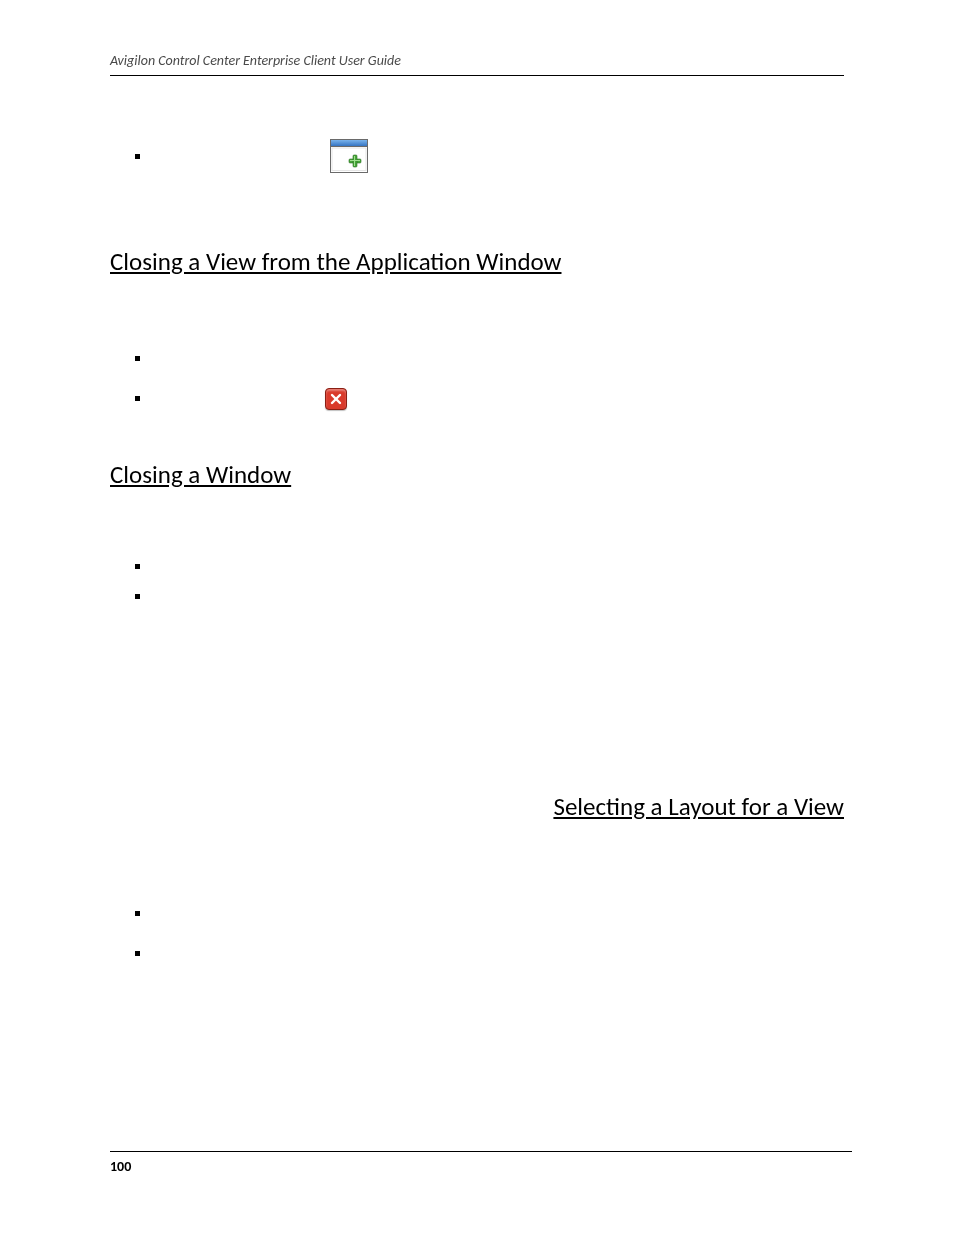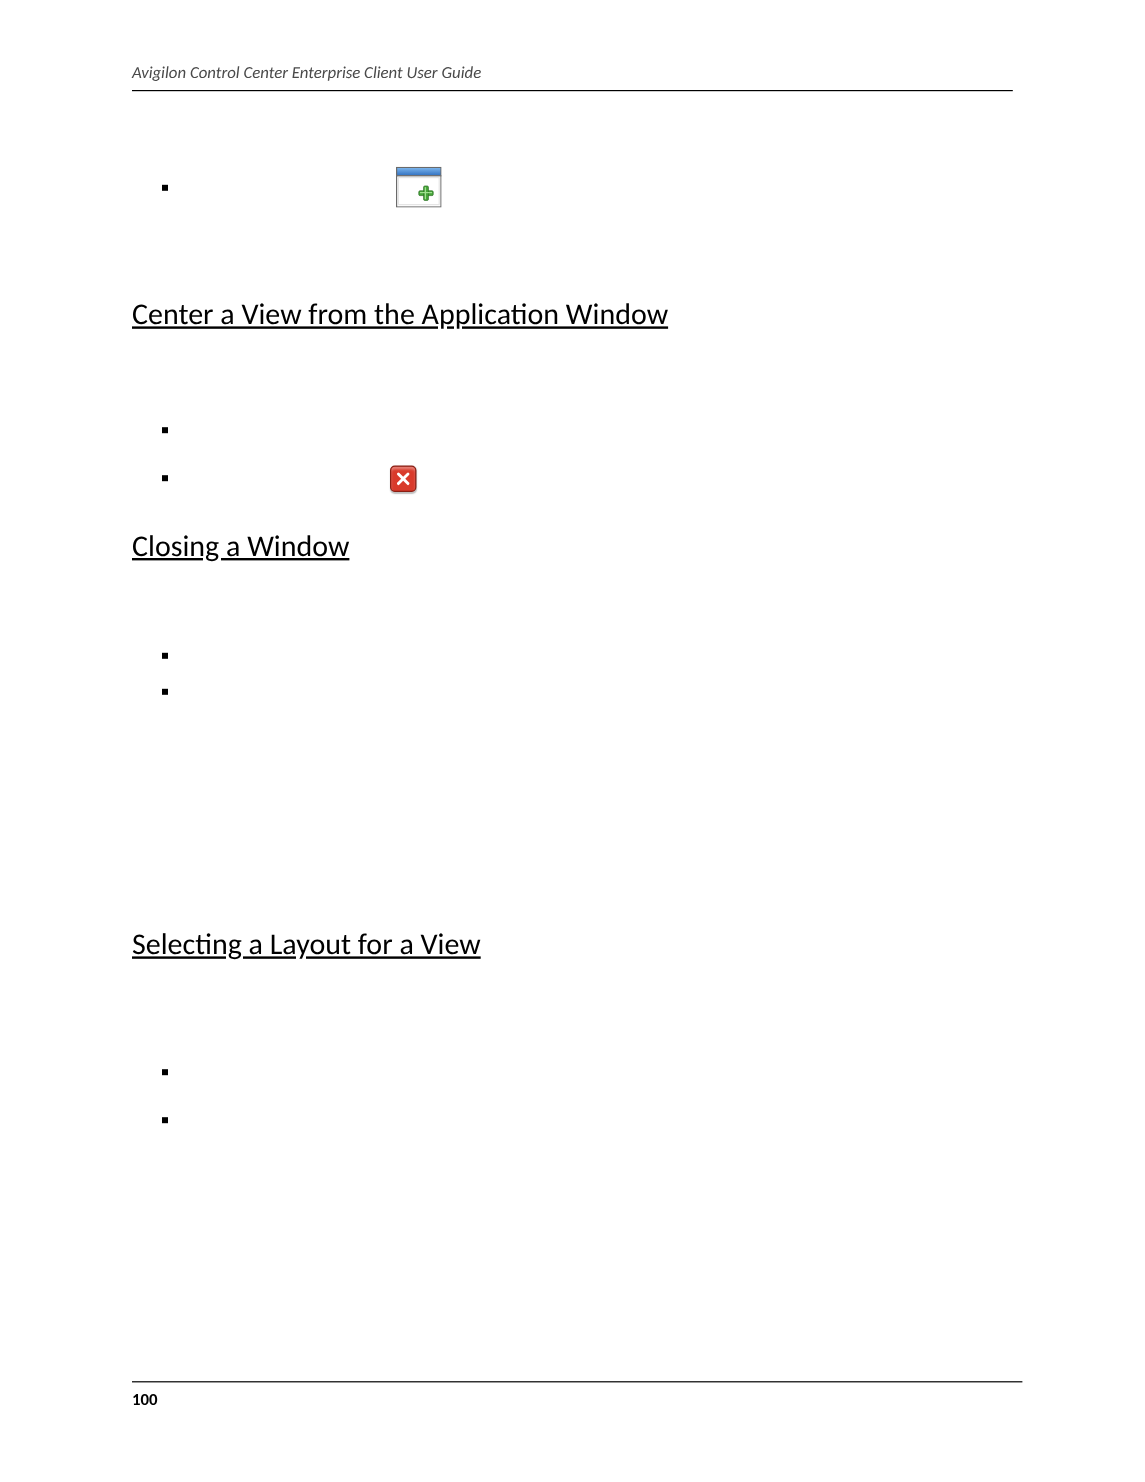--- a/index.html
+++ b/index.html
@@ -46,33 +46,34 @@
     margin: 0 0 12px 0;
     line-height: 1.3;
   }
   .sect-closing-view {
     margin-top: 70px;
   }
   .sect-closing-view .bullets {
     margin-top: 60px;
   }
   .sect-closing-window {
-    margin-top: 20px;
+    margin-top: 40px;
   }
   .sect-closing-window .bullets {
     margin-top: 60px;
   }
   .h1 {
     font-size: 34px;
     font-weight: 400;
     color: #202020;
     margin: 55px 0 20px 0;
   }
   .sect-select-layout {
     margin-top: 180px;
+    text-align: right;
   }
   .sect-select-layout .bullets {
     margin-top: 70px;
   }
   .icon-add-view {
     display: inline-block;
     position: relative;
     width: 38px;
     height: 34px;
     margin-left: 160px;
@@ -131,21 +132,21 @@
           <rect x="-6" y="-2" width="12" height="4" rx="1" fill="#47a63a" stroke="#2d6f24" stroke-width="0.6"></rect>
           <rect x="-2" y="-6" width="4" height="12" rx="1" fill="#47a63a" stroke="#2d6f24" stroke-width="0.6"></rect>
           <rect x="-5" y="-1" width="10" height="1" fill="#9fe08f"></rect>
           <rect x="-1" y="-5" width="1" height="10" fill="#9fe08f"></rect>
         </g>
       </svg>
     </span>
   </div>
 
   <div class="sect-closing-view">
-    <h2 class="h2">Center a View from the Application Window</h2>
+    <h2 class="h2">Closing a View from the Application Window</h2>
     <div class="bullets">
       <div class="bullet-row">
         <span class="bullet-dot"></span>
       </div>
       <div class="bullet-row">
         <span class="bullet-dot"></span>
         <span class="icon-close-red">
           <svg viewBox="0 0 20 20">
             <line x1="6" y1="6" x2="14" y2="14" stroke="#ffffff" stroke-width="2.4" stroke-linecap="round"></line>
             <line x1="14" y1="6" x2="6" y2="14" stroke="#ffffff" stroke-width="2.4" stroke-linecap="round"></line>

